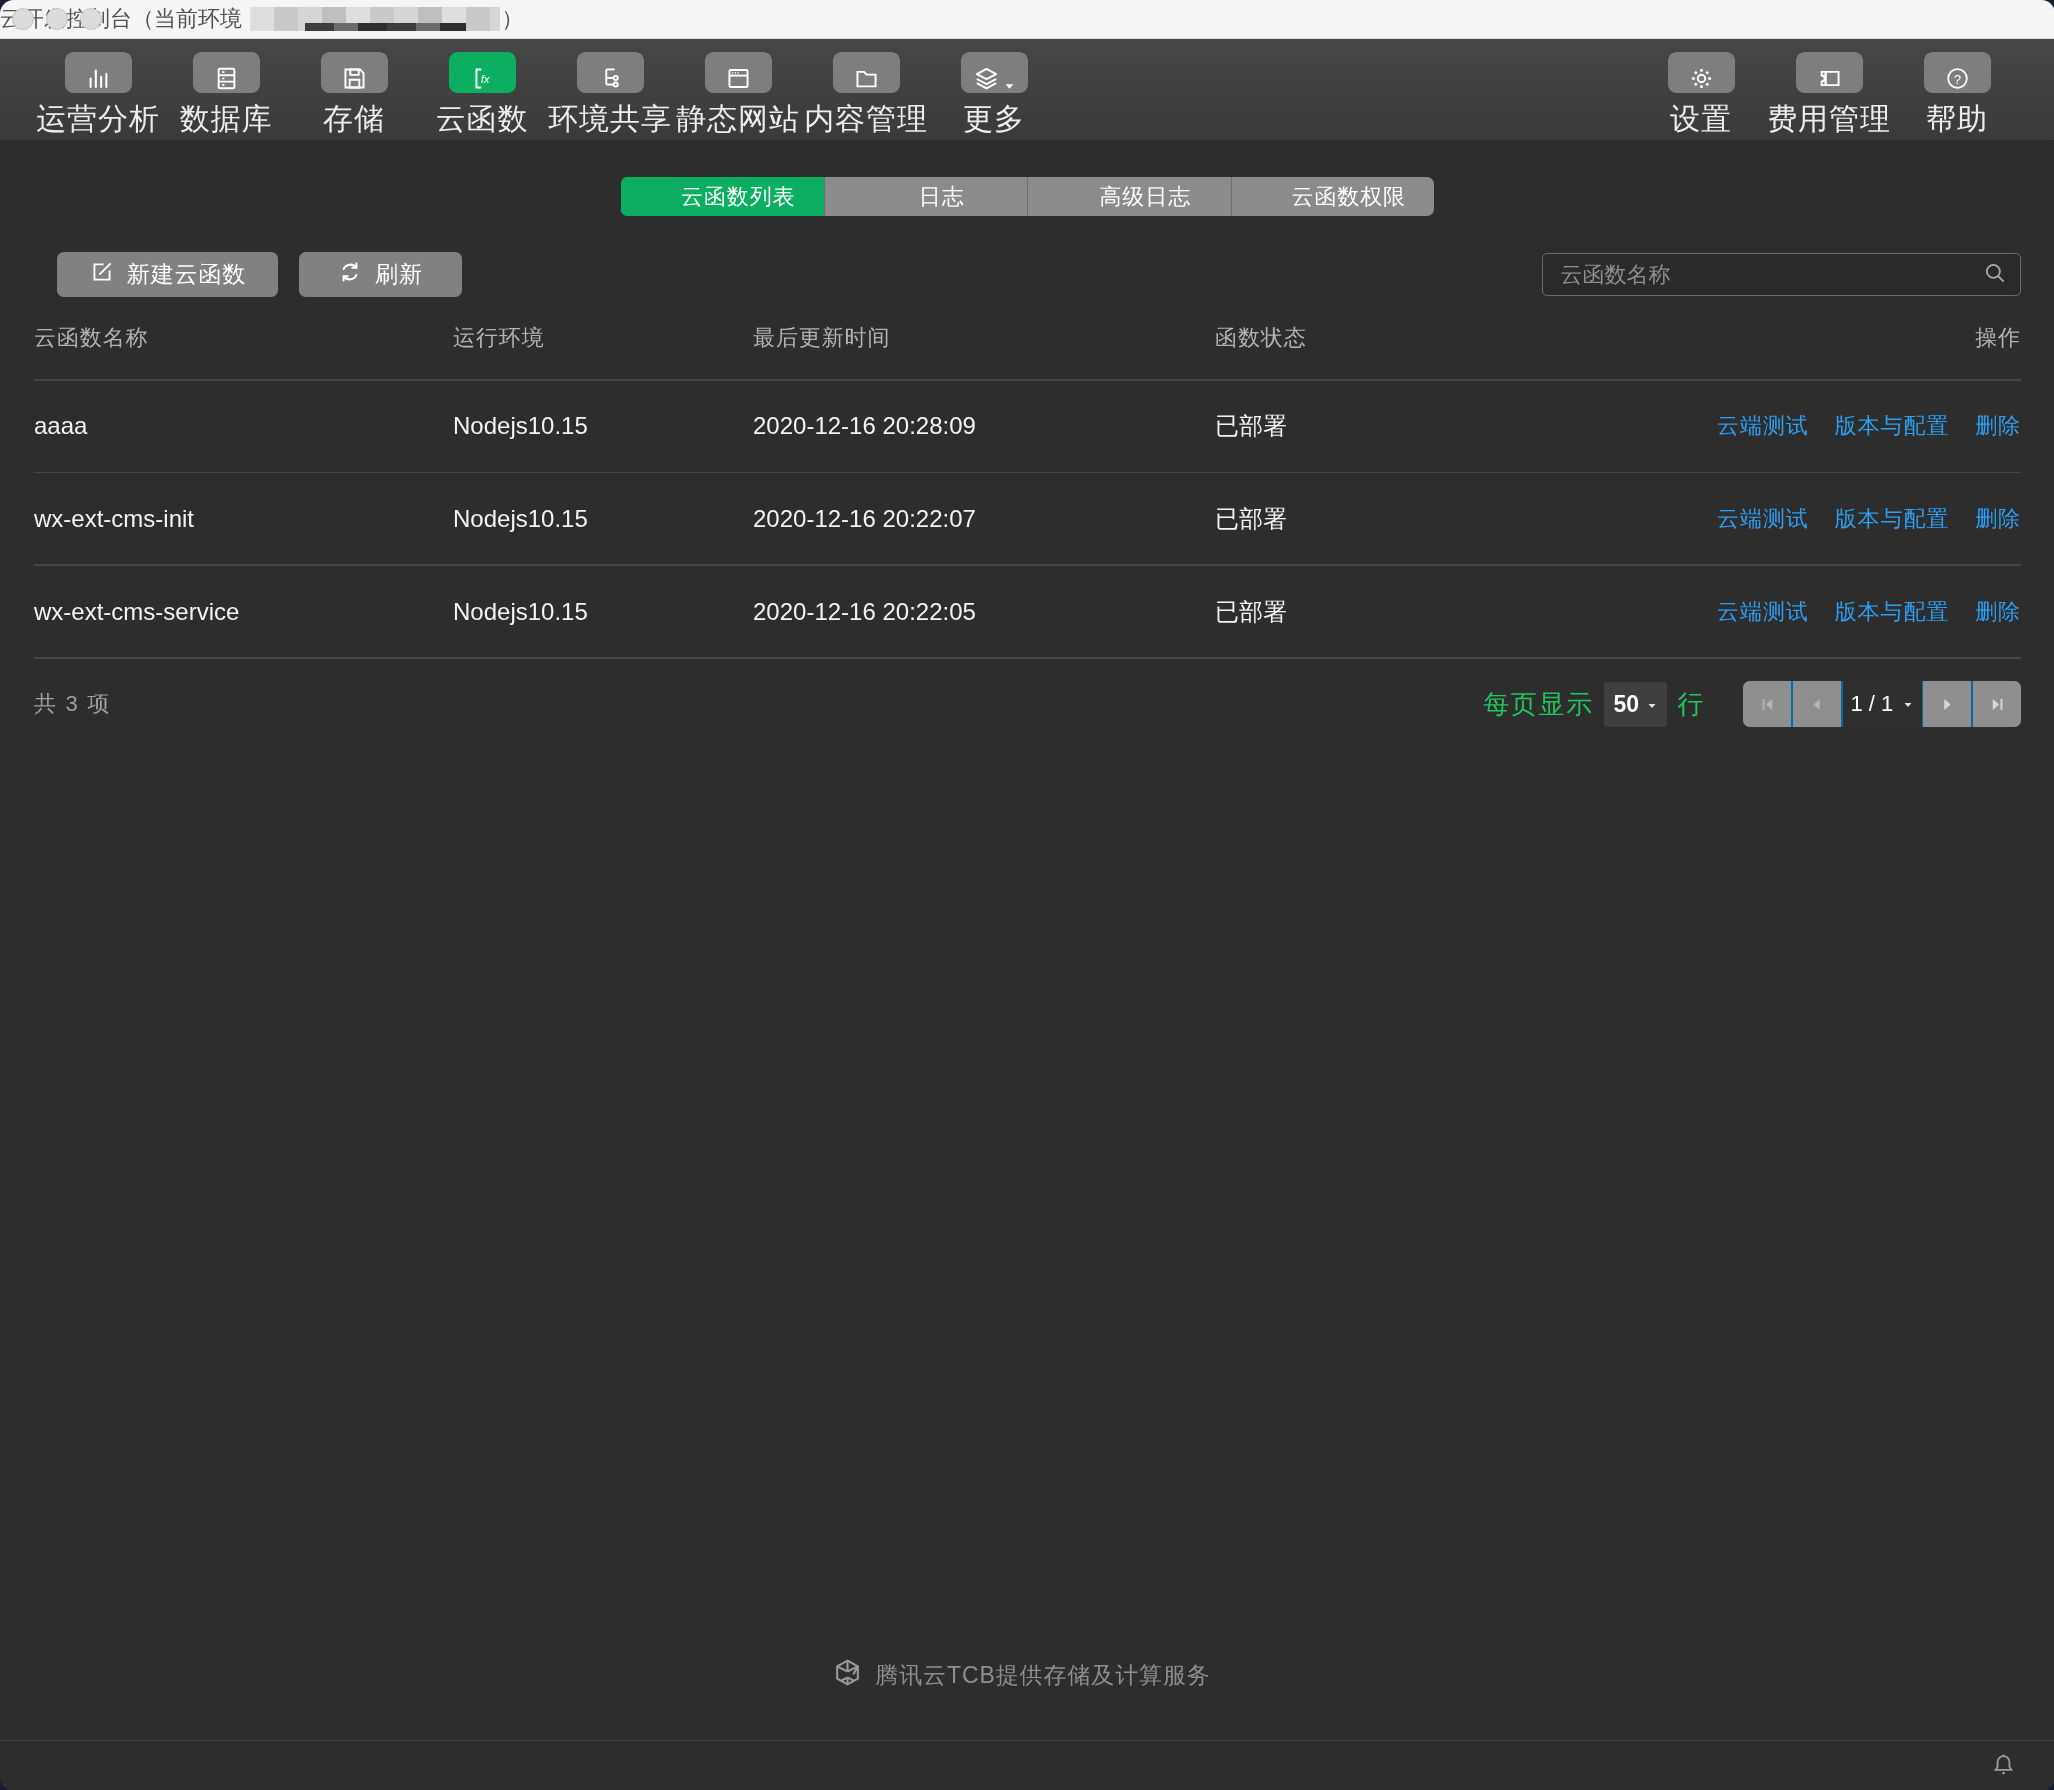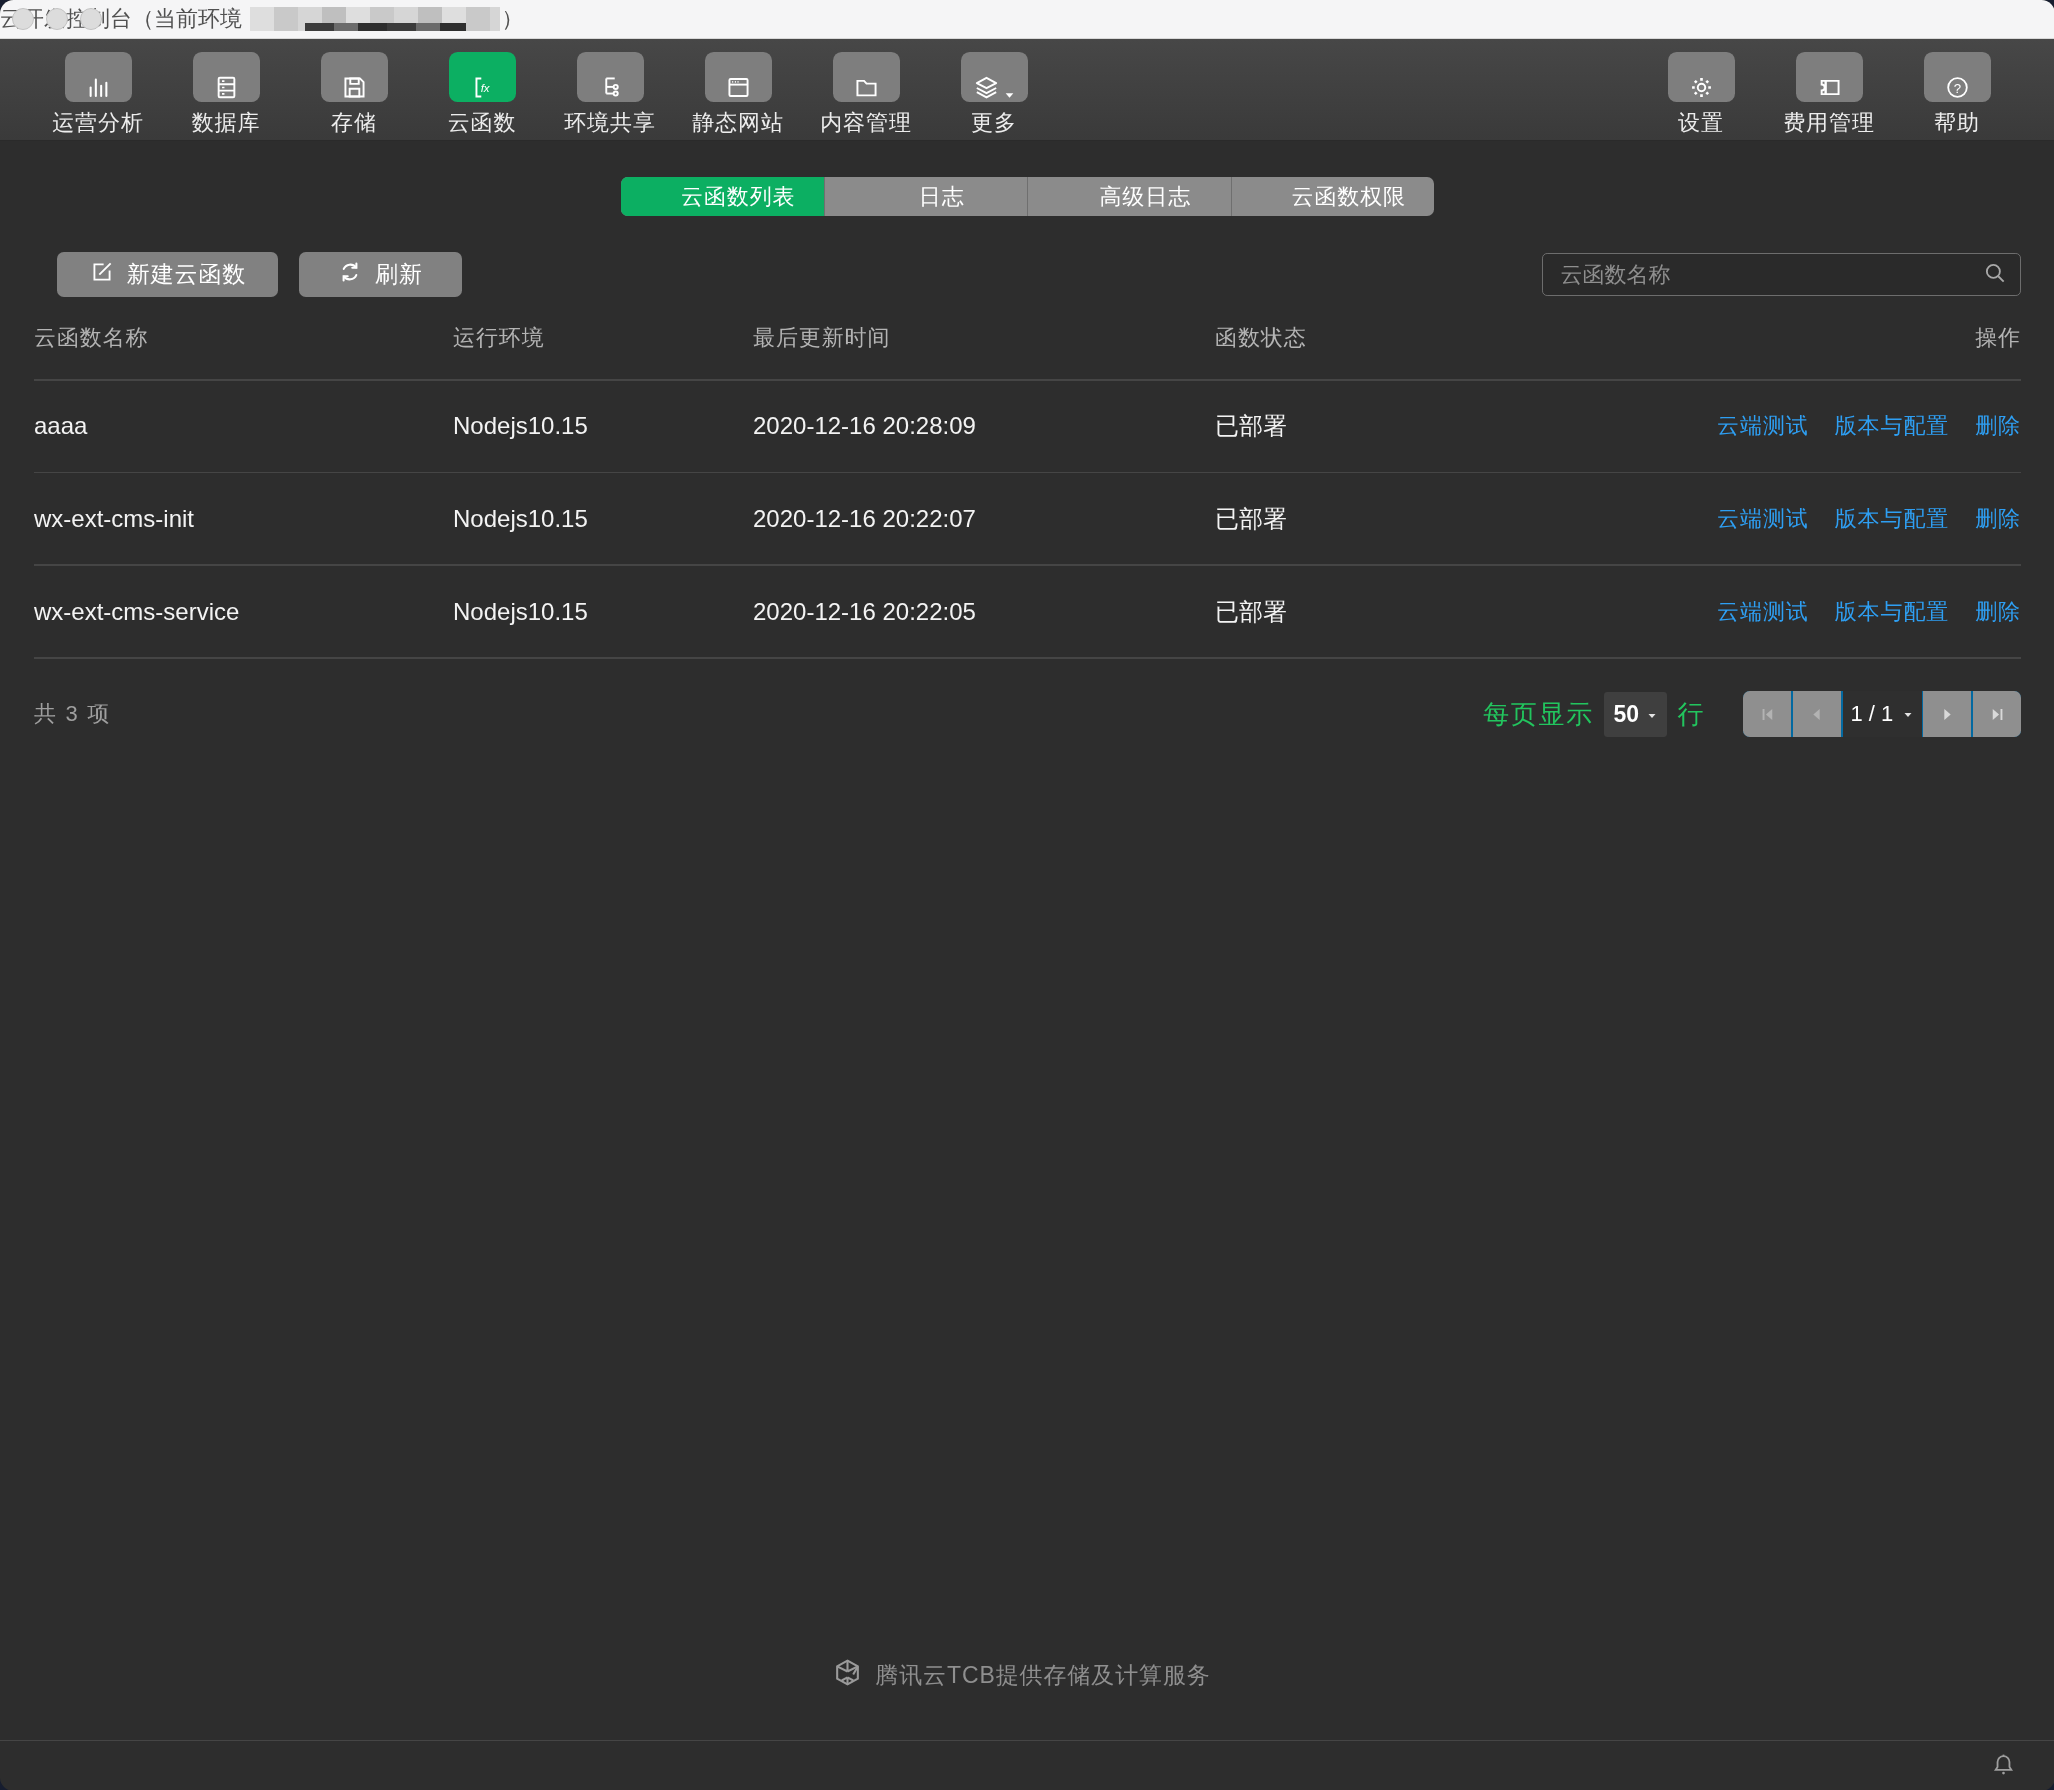--- a/index.html
+++ b/index.html
@@ -26,21 +26,21 @@
   .toolbar{height:102px;flex:none;background:linear-gradient(#474747,#3a3a3a);
     border-bottom:0.9px solid #2a2a2a;display:flex;padding:0 34px;box-sizing:border-box;}
   .tb-left{display:flex;}
   .tb-right{display:flex;margin-left:auto;}
   .tb-item{width:128px;display:flex;flex-direction:column;align-items:center;padding-top:13px;cursor:default;}
   .tb-btn{width:67px;height:50px;border-radius:8.6px;background:#7e7e7e;color:#ffffff;
     display:flex;align-items:flex-end;justify-content:center;gap:2.6px;}
   .tb-btn.active{background:#0caf62;}
   .tb-btn svg{width:29px;height:29px;display:block;}
   .tb-btn .caret svg{width:13px;height:13px;}
-  .tb-label{margin-top:6px;font-size:22px;color:#ededed;letter-spacing:0.9px;}
+  .tb-label{margin-top:6px;font-size:30px;color:#ededed;letter-spacing:0.9px;}
 
   
   .tabbar{margin:36px auto 0;width:813px;height:39px;flex:none;display:flex;
     border-radius:6.8px;overflow:hidden;background:#8b8b8b;}
   .tab{flex:1;display:flex;align-items:center;justify-content:center;font-size:22px;color:#ffffff;
     border-right:1.7px solid #6f6f6f;cursor:default;letter-spacing:0.9px;padding-left:32px;}
   .tab:last-child{border-right:none;}
   .tab.active{background:#0caf62;}
 
   
@@ -63,21 +63,21 @@
   .trow{height:91px;display:flex;align-items:center;font-size:24px;color:#f3f3f3;}
   .divider{height:1.7px;background:#454545;}
   .col-name{width:419px;}
   .col-env{width:300px;}
   .col-time{width:462px;}
   .col-status{flex:1;}
   .col-actions{text-align:right;white-space:nowrap;}
   .rowlink{color:#2e9ff3;font-size:22px;margin-left:26px;cursor:pointer;letter-spacing:0.9px;}
 
   
-  .listfooter{height:79px;padding:16px 34px;display:flex;align-items:center;flex:none;}
+  .listfooter{height:79px;padding:6px 34px;display:flex;align-items:center;flex:none;}
   .total{font-size:22px;color:#9f9f9f;letter-spacing:1.7px;}
   .pgwrap{margin-left:auto;display:flex;align-items:center;}
   .pg-text{font-size:26px;color:#22c55e;letter-spacing:1.7px;}
   .perpage{width:63px;height:45px;margin:0 10.3px;background:#3f3f3f;border-radius:3.4px;
     display:flex;align-items:center;justify-content:center;gap:6.8px;color:#fff;
     font-size:23px;font-weight:bold;cursor:pointer;}
   .perpage svg{width:12px;height:12px;color:#e3e3e3;}
   .pager{margin-left:38px;display:flex;height:46px;border-radius:6.8px;overflow:hidden;background:#0369a1;gap:1.7px;}
   .pgbtn{width:48px;background:#8f8f8f;display:flex;align-items:center;justify-content:center;}
   .pgbtn svg{width:19px;height:19px;}

